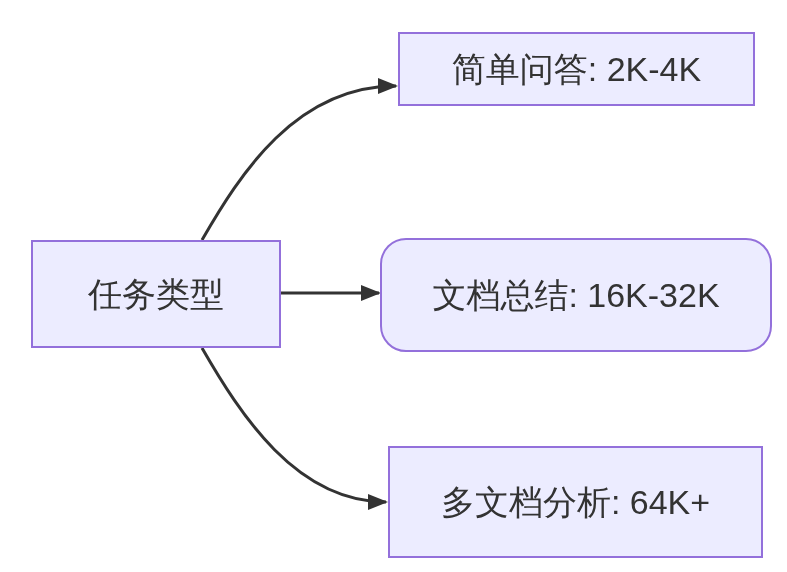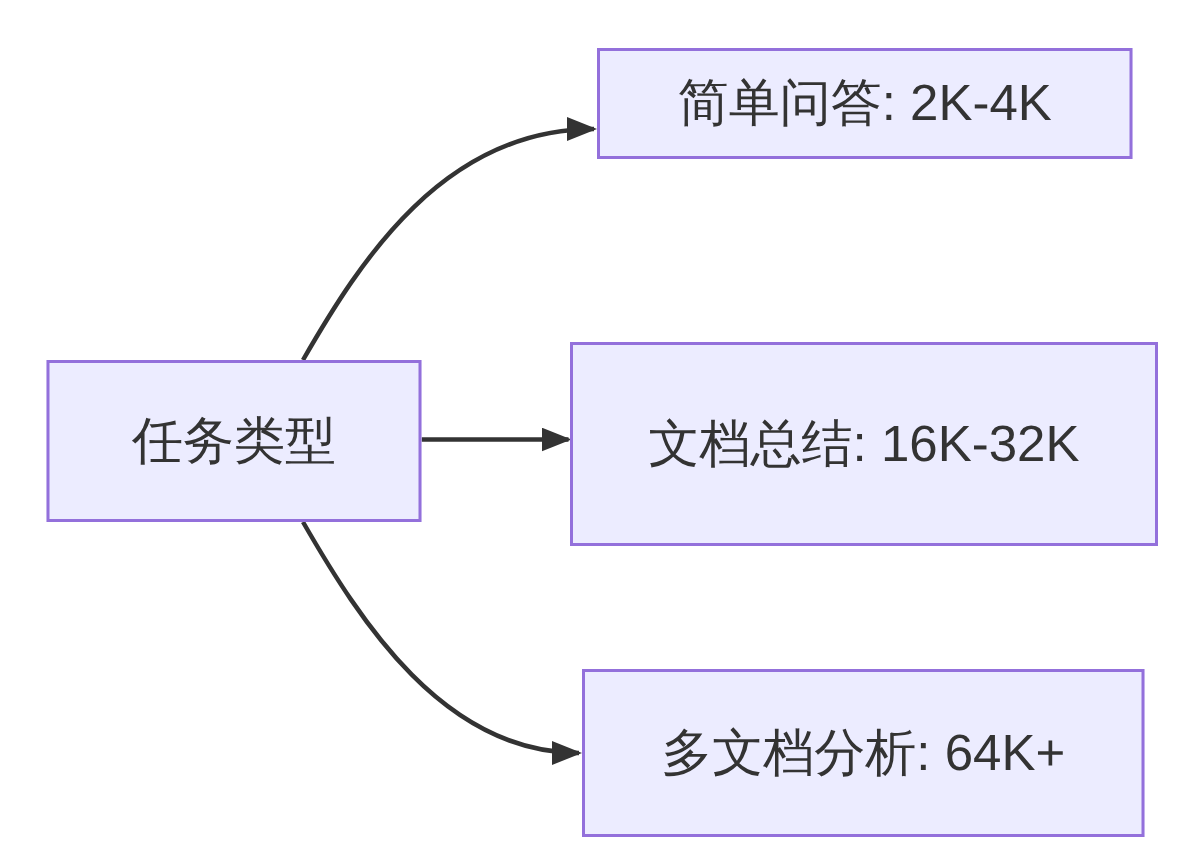--- a/index.html
+++ b/index.html
@@ -40,21 +40,21 @@
     display: flex;
     align-items: center;
     justify-content: center;
     color: var(--text-color, #333333);
     font-size: 34px;
     line-height: 1.2;
     white-space: nowrap;
   }
   .node-root    { left: 31px;  top: 240px; width: 250px; height: 108px; }
   .node-branch1 { left: 398px; top: 32px;  width: 357px; height: 74px; }
-  .node-branch2 { left: 380px; top: 228px; width: 392px; height: 136px; }
+  .node-branch2 { left: 380px; top: 238px; width: 392px; height: 114px; border-radius: 26px; }
   .node-branch3 { left: 388px; top: 446px; width: 375px; height: 112px; }
 </style>
 </head>
 <body>
 
 <div class="canvas">
 
   <svg class="edges" viewBox="0 0 787 572" xmlns="http://www.w3.org/2000/svg">
     <defs>
       <marker id="arrowhead" markerUnits="userSpaceOnUse" markerWidth="20" markerHeight="16" viewBox="0 0 20 16" refX="18" refY="8" orient="auto">

